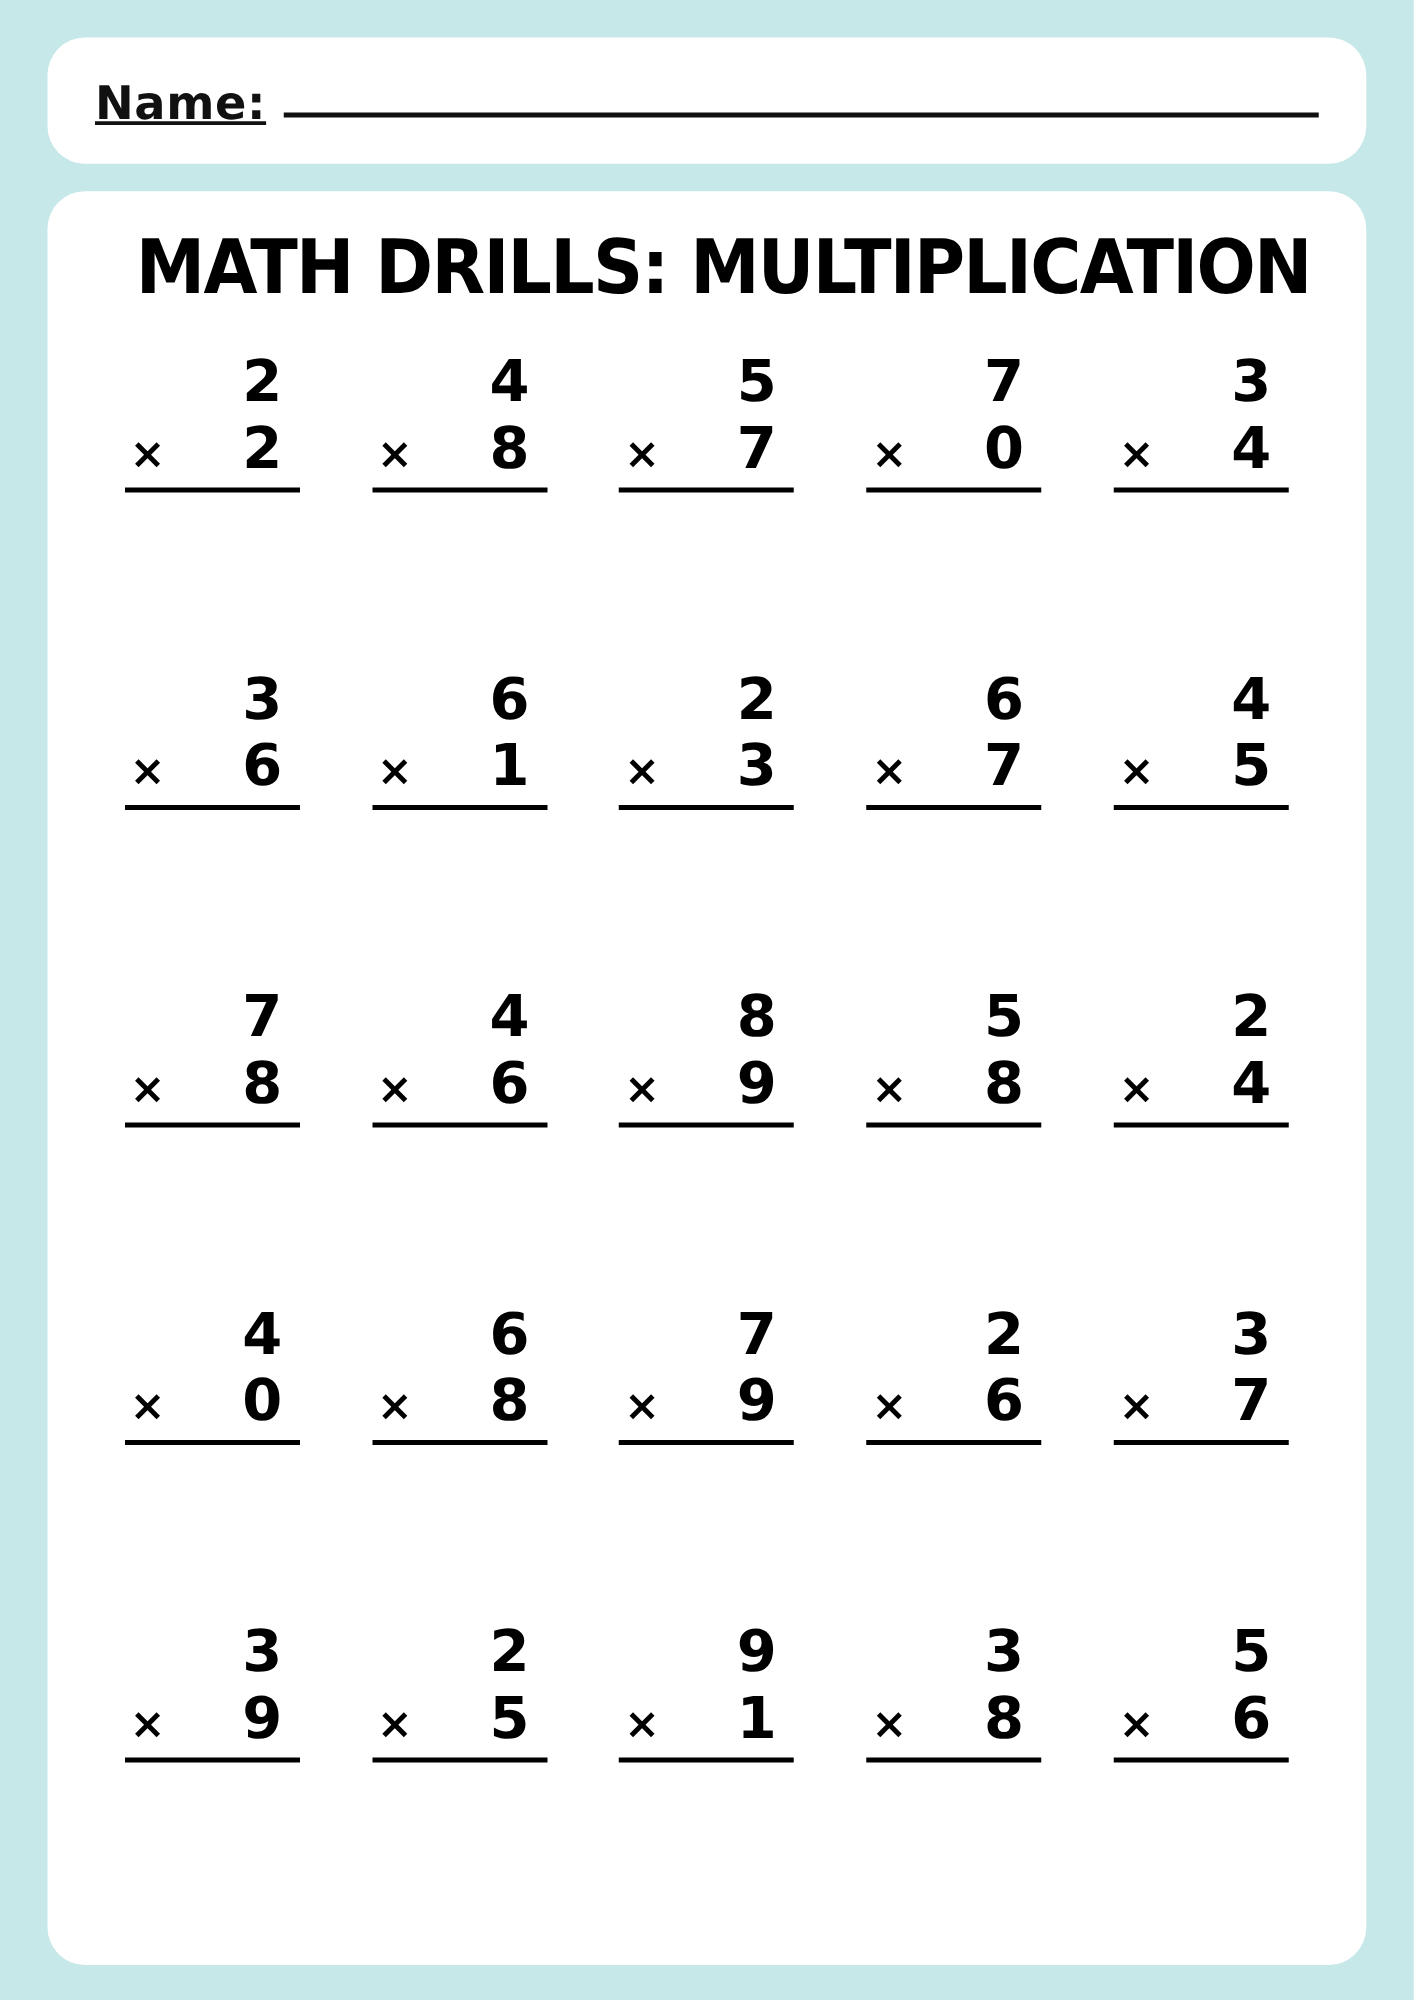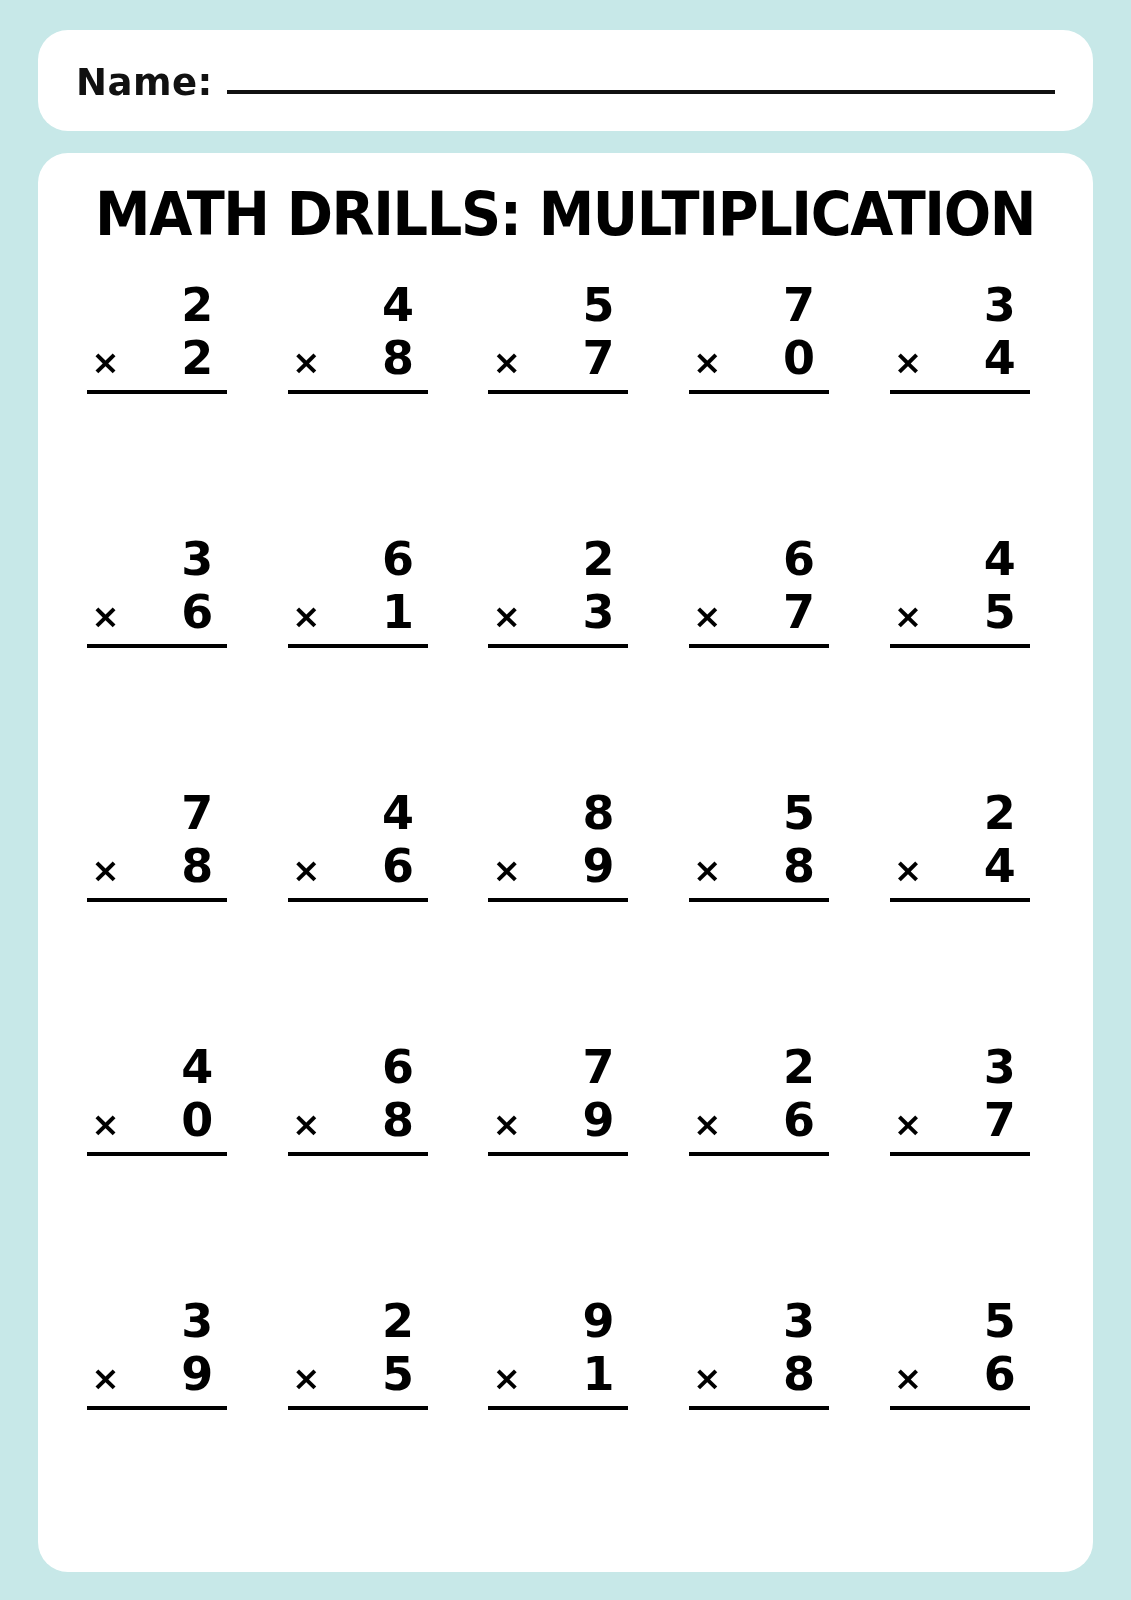--- a/index.html
+++ b/index.html
@@ -41,36 +41,37 @@
     margin-top: 30px;
   }
   .field-label {
     font-size: 37px;
     font-weight: 700;
     color: #111111;
     letter-spacing: 0.5px;
     line-height: 1;
     white-space: nowrap;
     font-family: "DejaVu Sans", sans-serif;
+    text-decoration: underline;
   }
   .field-line {
     height: 0;
     border-bottom: 4px solid #111111;
     margin-bottom: 7px;
   }
   .line-grow { flex: 1 1 auto; }
   .line-fixed-1 { width: 318px; flex: 0 0 auto; }
   .line-fixed-2 { flex: 1 1 auto; }
 
   
   .body-card {
     background: #ffffff;
     border-radius: 30px;
     flex: 1 1 auto;
-    padding: 28px 30px 30px 22px;
+    padding: 28px 30px 30px 36px;
     box-sizing: border-box;
     display: flex;
     flex-direction: column;
   }
   .worksheet-title {
     text-align: center;
     font-family: "DejaVu Sans", sans-serif;
     font-weight: 700;
     font-size: 60px;
     letter-spacing: -1.5px;

